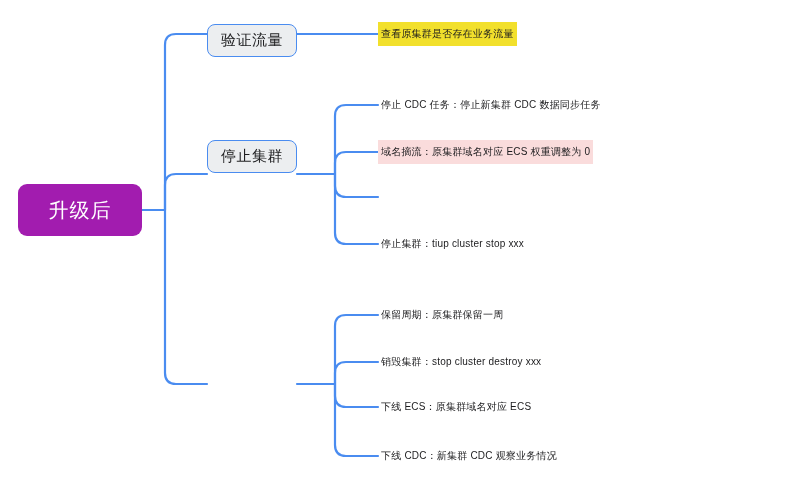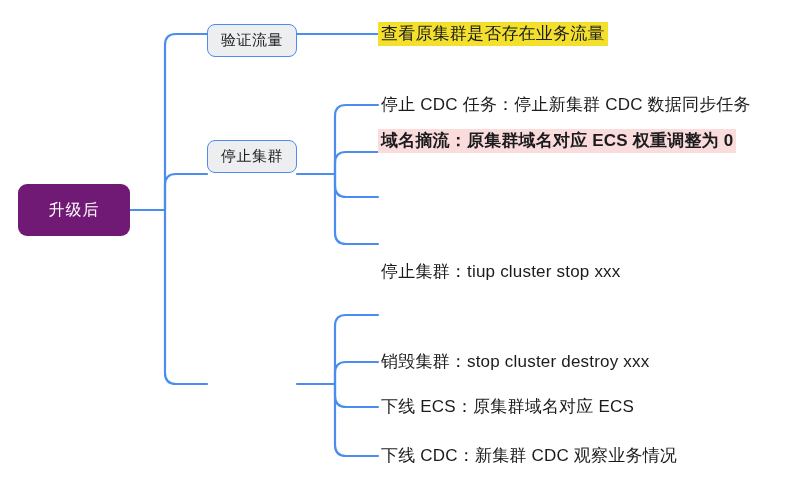--- a/index.html
+++ b/index.html
@@ -30,26 +30,26 @@
     box-sizing: border-box;
     display: flex;
     align-items: center;
     justify-content: center;
     white-space: nowrap;
   }
   
   .root-node {
     left: 18px;
     top: 184px;
-    width: 112px;
+    width: 124px;
     height: 52px;
-    background: #701a75;
+    background: #a21caf;
     border-radius: 9px;
     color: #ffffff;
-    font-size: 16px;
+    font-size: 20px;
     letter-spacing: 1px;
   }
   
   .branch-node {
     width: 90px;
     height: 33px;
     background: #eceef0;
     border: 1.6px solid #4a8cf0;
     border-radius: 8px;
     color: #1d1d1f;
@@ -59,21 +59,21 @@
   .branch-1 { left: 207px; top: 17px; margin-top: 7px; }
   .branch-2 { left: 207px; top: 140px; }
   .branch-3 { left: 207px; top: 367px; }
 
   
   .leaf {
     position: absolute;
     display: flex;
     align-items: center;
     white-space: nowrap;
-    font-size: 17px;
+    font-size: 10px;
     color: #1b1b1d;
     height: 24px;
     letter-spacing: 0.2px;
   }
   .leaf .txt {
     padding: 1px 3px 2px 3px;
     line-height: 21px;
   }
   .leaf.hl-yellow .txt { background: #f2e02c; }
   .leaf.hl-pink   .txt { background: #fadcdc; }
@@ -125,27 +125,30 @@
   </div>
 
 
   <div class="leaf hl-yellow" style="left:378px; top:22px;">
     <span class="txt">查看原集群是否存在业务流量</span>
   </div>
 
   <div class="leaf" style="left:378px; top:93px;">
     <span class="txt">停止 CDC 任务：停止新集群 CDC 数据同步任务</span>
   </div>
-  <div class="leaf hl-pink" style="left:378px; top:129px;font-weight:bold;">
+  <div class="leaf hl-pink" style="left:378px; top:140px;">
     <span class="txt">域名摘流：原集群域名对应 ECS 权重调整为 0</span>
   </div>
-  <div class="leaf" style="left:378px; top:232px;margin-top:28px;">
+  <div class="leaf" style="left:378px; top:232px;">
     <span class="txt">停止集群：tiup cluster stop xxx</span>
   </div>
 
+  <div class="leaf" style="left:378px; top:303px;">
+    <span class="txt">保留周期：原集群保留一周</span>
+  </div>
   <div class="leaf" style="left:378px; top:350px;">
     <span class="txt">销毁集群：stop cluster destroy xxx</span>
   </div>
   <div class="leaf" style="left:378px; top:395px;">
     <span class="txt">下线 ECS：原集群域名对应 ECS</span>
   </div>
   <div class="leaf" style="left:378px; top:444px;">
     <span class="txt">下线 CDC：新集群 CDC 观察业务情况</span>
   </div>
 

